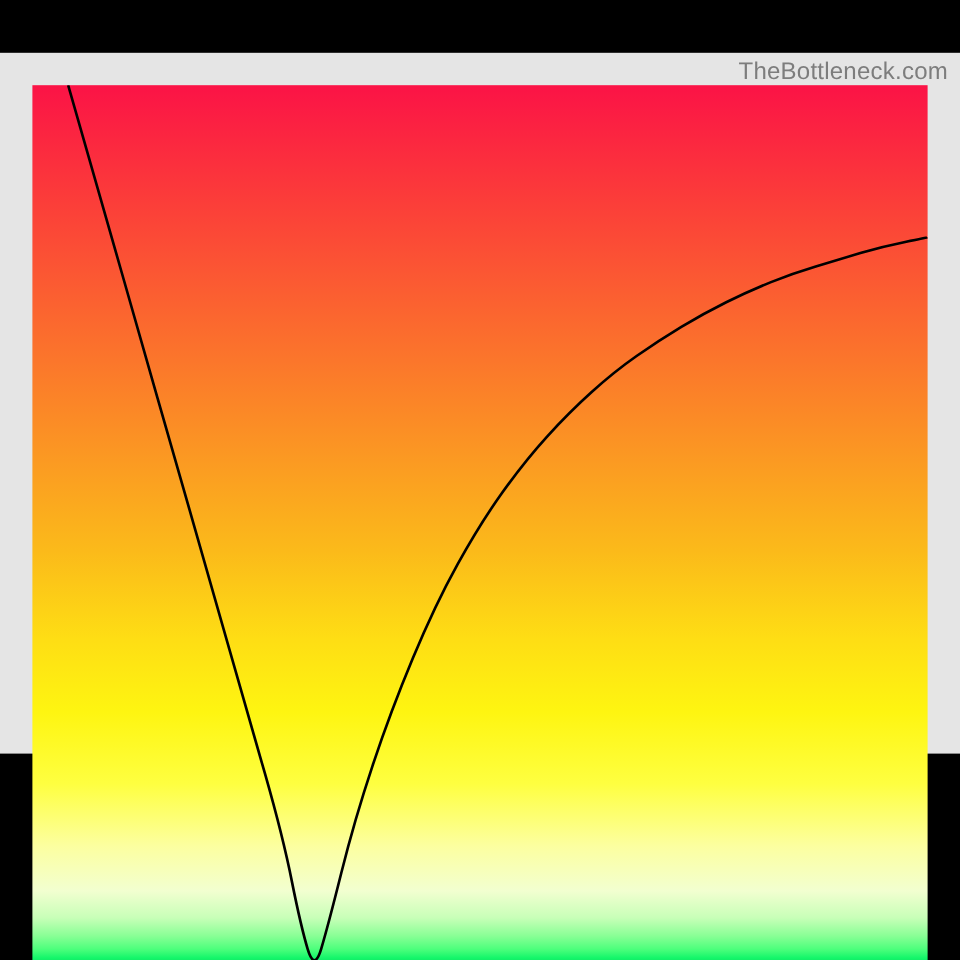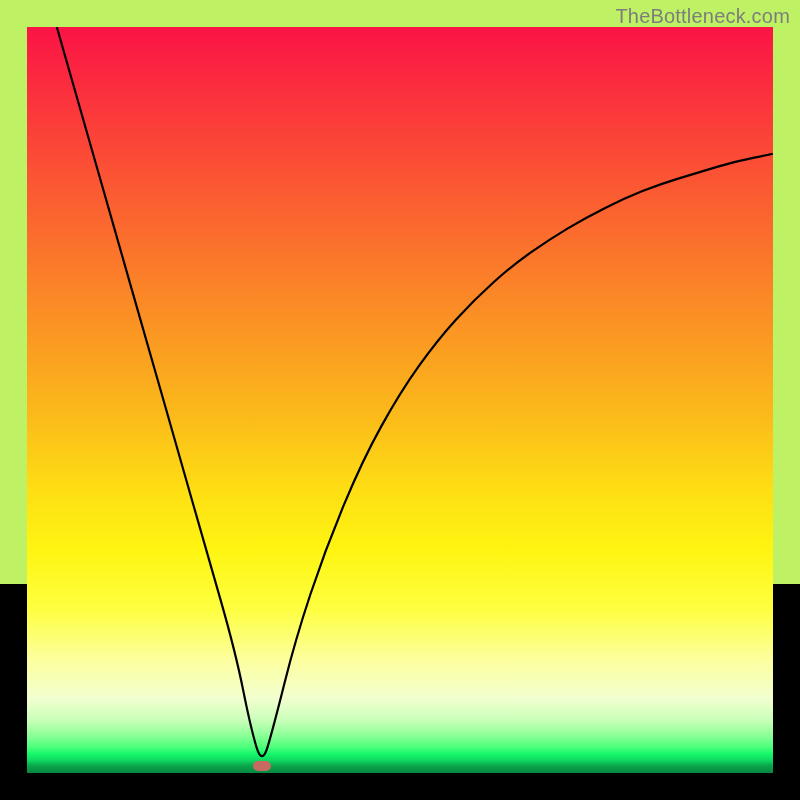--- a/index.html
+++ b/index.html
@@ -8,21 +8,22 @@
     width: 800px;
     height: 800px;
     background: #000;
     overflow: hidden;
     font-family: Arial, Helvetica, sans-serif;
   }
   .frame {
     position: relative;
     width: 800px;
     height: 584px;
-    background: #bef264;
+    background: #e5e5e5;
+    margin-top: 44px;
   }
   .plot-area {
     position: absolute;
     left: 27px;
     top: 27px;
     width: 746px;
     height: 746px;
     
     background: linear-gradient(to bottom,
       #fb1346 0%,

